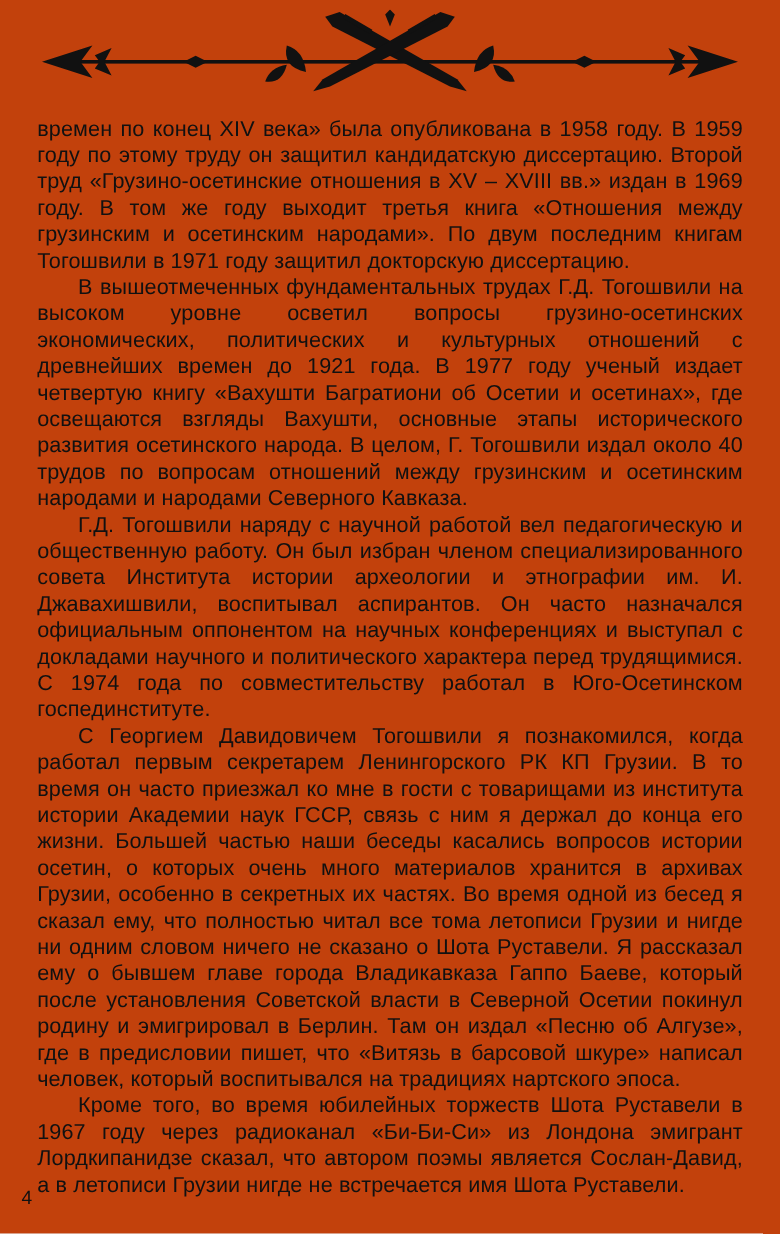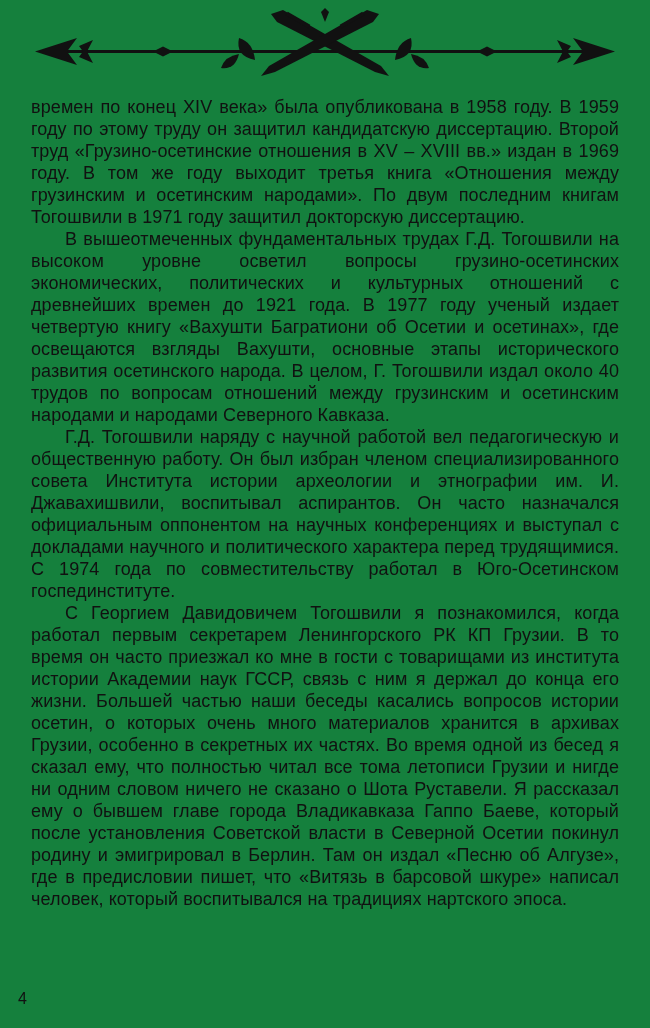--- a/index.html
+++ b/index.html
@@ -5,21 +5,21 @@
   html, body {
     margin: 0;
     padding: 0;
     background: #e8e8e8;
   }
   .page {
     position: relative;
     width: 650px;
     height: 1028px;
     margin: 0 auto;
-    background: #15803d;
+    background: #c2410c;
     color: #111111;
     font-family: "Liberation Sans", sans-serif;
     overflow: hidden;
   }
   .ornament-wrap {
     width: 100%;
     padding-top: 8px;
     display: flex;
     justify-content: center;
   }
@@ -80,17 +80,18 @@
 
       <path d="M288 4 l4 -4 4 4 -4 10 Z"></path>
     </svg>
   </div>
 
   <div class="text-block">
     <p class="no-indent">времен по конец XIV века» была опубликована в 1958 году. В 1959 году по этому труду он защитил кандидатскую диссертацию. Второй труд «Грузино-осетинские отношения в XV – XVIII вв.» издан в 1969 году. В том же году выходит третья книга «Отношения между грузинским и осетинским народами». По двум последним книгам Тогошвили в 1971 году защитил докторскую диссертацию.</p>
     <p>В вышеотмеченных фундаментальных трудах Г.Д. Тогошвили на высоком уровне осветил вопросы грузино-осетинских экономических, политических и культурных отношений с древнейших времен до 1921 года. В 1977 году ученый издает четвертую книгу «Вахушти Багратиони об Осетии и осетинах», где освещаются взгляды Вахушти, основные этапы исторического развития осетинского народа. В целом, Г. Тогошвили издал около 40 трудов по вопросам отношений между грузинским и осетинским народами и народами Северного Кавказа.</p>
     <p>Г.Д. Тогошвили наряду с научной работой вел педагогическую и общественную работу. Он был избран членом специализированного совета Института истории археологии и этнографии им. И. Джавахишвили, воспитывал аспирантов. Он часто назначался официальным оппонентом на научных конференциях и выступал с докладами научного и политического характера перед трудящимися. С 1974 года по совместительству работал в Юго-Осетинском госпединституте.</p>
     <p>С Георгием Давидовичем Тогошвили я познакомился, когда работал первым секретарем Ленингорского РК КП Грузии. В то время он часто приезжал ко мне в гости с товарищами из института истории Академии наук ГССР, связь с ним я держал до конца его жизни. Большей частью наши беседы касались вопросов истории осетин, о которых очень много материалов хранится в архивах Грузии, особенно в секретных их частях. Во время одной из бесед я сказал ему, что полностью читал все тома летописи Грузии и нигде ни одним словом ничего не сказано о Шота Руставели. Я рассказал ему о бывшем главе города Владикавказа Гаппо Баеве, который после установления Советской власти в Северной Осетии покинул родину и эмигрировал в Берлин. Там он издал «Песню об Алгузе», где в предисловии пишет, что «Витязь в барсовой шкуре» написал человек, который воспитывался на традициях нартского эпоса.</p>
+    <p>Кроме того, во время юбилейных торжеств Шота Руставели в 1967 году через радиоканал «Би-Би-Си» из Лондона эмигрант Лордкипанидзе сказал, что автором поэмы является Сослан-Давид, а в летописи Грузии нигде не встречается имя Шота Руставели.</p>
   </div>
 
   <div class="page-number">4</div>
 
 </div>
 
 </body></html>

